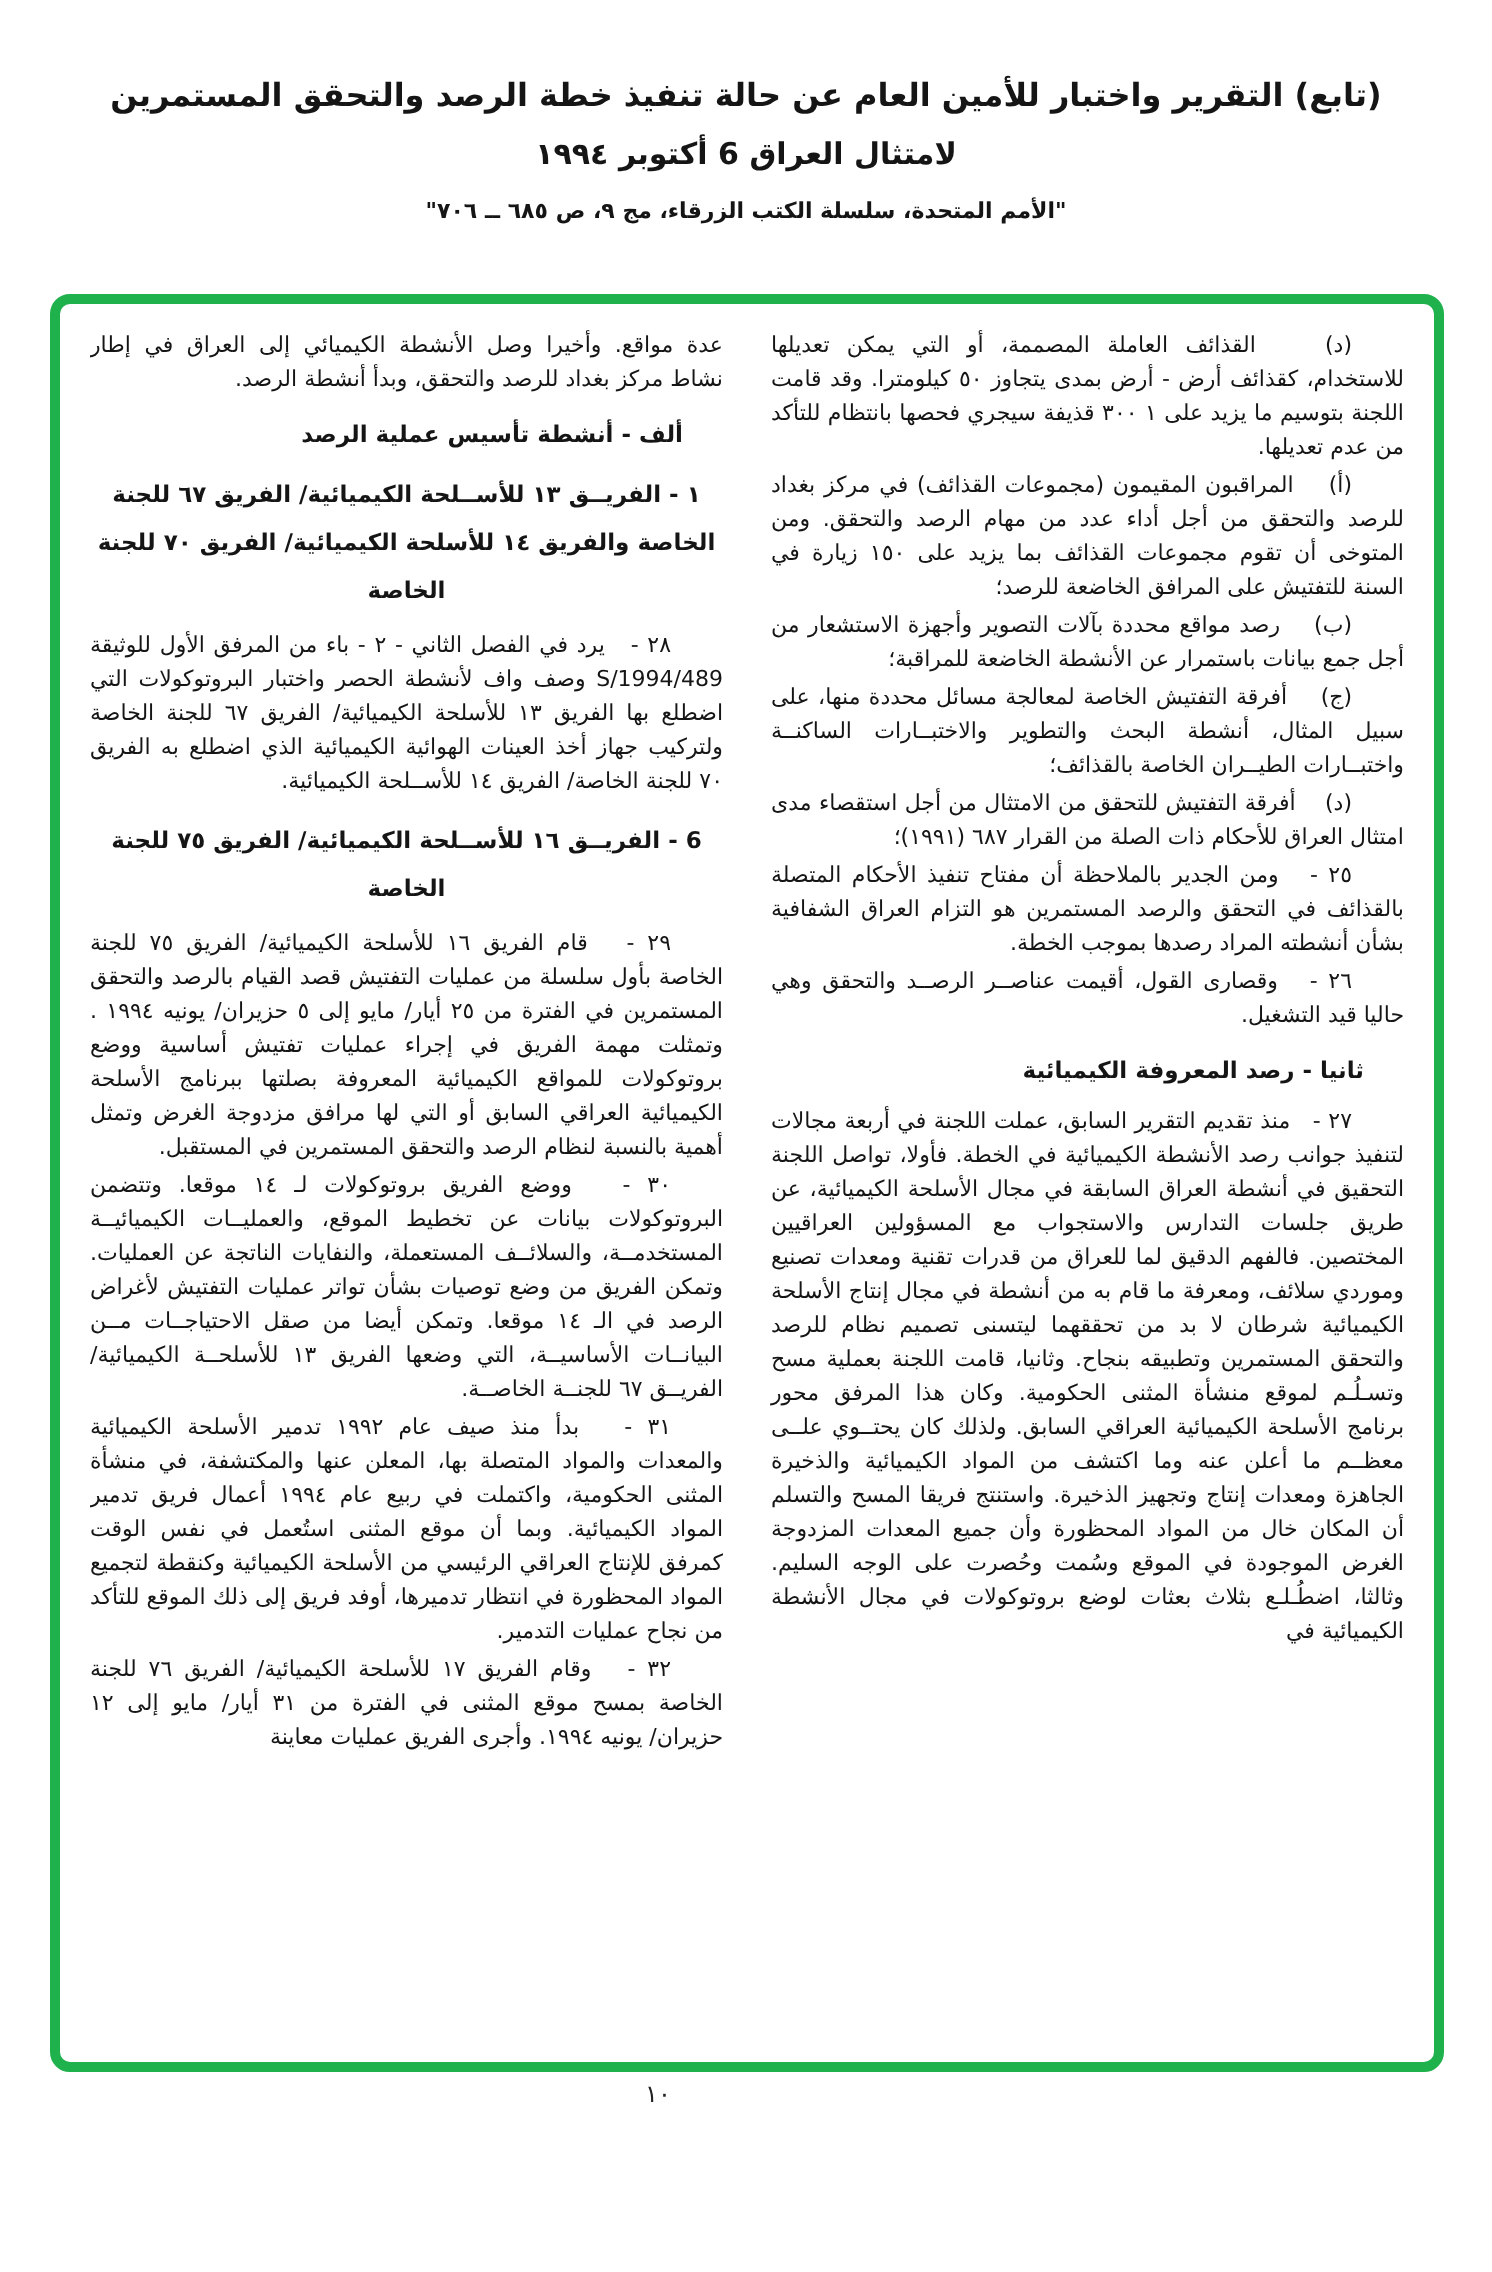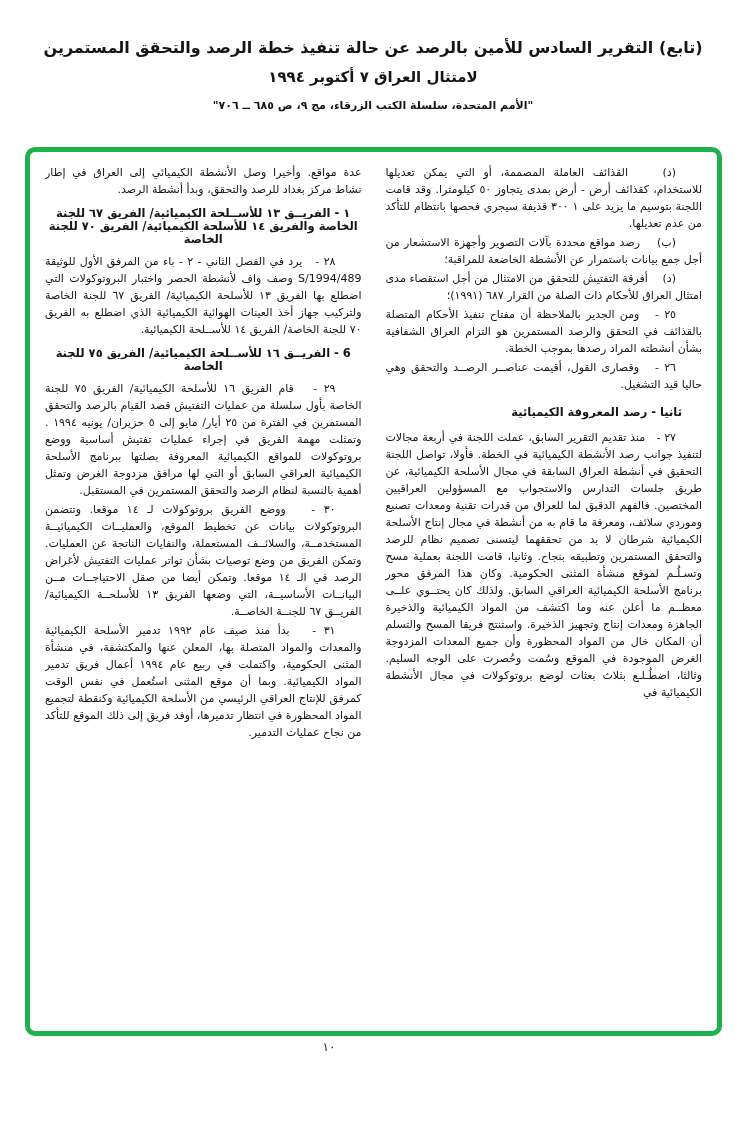--- a/index.html
+++ b/index.html
@@ -40,56 +40,60 @@
   .paragraph{text-indent:26px;}
   .continuation{text-indent:0;}
   .section-heading{
     font-weight:bold;font-size:11.5px;
     text-align:right;text-indent:0;
     margin:11px 20px 8px 0;
   }
   .subheading{
     font-weight:bold;font-size:11.5px;
     text-align:center;text-indent:0;
-    margin:9px 0 7px 0;line-height:13px;
+    margin:9px 0 7px 0;line-height:24px;
   }
   .page-number{
     position:absolute;top:1040px;left:0;right:88px;
     text-align:center;font-size:12px;color:#222;
   }
 </style>
 </head>
 <body>
 
 <div class="page">
 
   <div class="doc-header">
-    <div class="line1">(تابع) التقرير السادس للأمين بالرصد عن حالة تنفيذ خطة الرصد والتحقق المستمرين</div>
-    <div class="line2">لامتثال العراق ٧ أكتوبر ١٩٩٤</div>
+    <div class="line1">(تابع) التقرير واختبار للأمين العام عن حالة تنفيذ خطة الرصد والتحقق المستمرين</div>
+    <div class="line2">لامتثال العراق 6 أكتوبر ١٩٩٤</div>
     <div class="line3">"الأمم المتحدة، سلسلة الكتب الزرقاء، مج ٩، ص ٦٨٥ ــ ٧٠٦"</div>
   </div>
 
   <div class="green-box" style="border-color: rgb(31, 177, 76);">
     <div class="columns">
       <div class="col">
           <div class="block paragraph">(د)&nbsp;&nbsp;&nbsp;&nbsp;القذائف العاملة المصممة، أو التي يمكن تعديلها للاستخدام، كقذائف أرض - أرض بمدى يتجاوز ٥٠ كيلومترا. وقد قامت اللجنة بتوسيم ما يزيد على ١ ٣٠٠ قذيفة سيجري فحصها بانتظام للتأكد من عدم تعديلها.</div>
+          <div class="block paragraph">(أ)&nbsp;&nbsp;&nbsp;&nbsp;المراقبون المقيمون (مجموعات القذائف) في مركز بغداد للرصد والتحقق من أجل أداء عدد من مهام الرصد والتحقق. ومن المتوخى أن تقوم مجموعات القذائف بما يزيد على ١٥٠ زيارة في السنة للتفتيش على المرافق الخاضعة للرصد؛</div>
           <div class="block paragraph">(ب)&nbsp;&nbsp;&nbsp;&nbsp;رصد مواقع محددة بآلات التصوير وأجهزة الاستشعار من أجل جمع بيانات باستمرار عن الأنشطة الخاضعة للمراقبة؛</div>
+          <div class="block paragraph">(ج)&nbsp;&nbsp;&nbsp;&nbsp;أفرقة التفتيش الخاصة لمعالجة مسائل محددة منها، على سبيل المثال، أنشطة البحث والتطوير والاختبــارات الساكنــة واختبــارات الطيــران الخاصة بالقذائف؛</div>
           <div class="block paragraph">(د)&nbsp;&nbsp;&nbsp;&nbsp;أفرقة التفتيش للتحقق من الامتثال من أجل استقصاء مدى امتثال العراق للأحكام ذات الصلة من القرار ٦٨٧ (١٩٩١)؛</div>
           <div class="block paragraph">٢٥ -&nbsp;&nbsp;&nbsp;ومن الجدير بالملاحظة أن مفتاح تنفيذ الأحكام المتصلة بالقذائف في التحقق والرصد المستمرين هو التزام العراق الشفافية بشأن أنشطته المراد رصدها بموجب الخطة.</div>
           <div class="block paragraph">٢٦ -&nbsp;&nbsp;&nbsp;وقصارى القول، أقيمت عناصــر الرصــد والتحقق وهي حاليا قيد التشغيل.</div>
           <div class="block section-heading">ثانيا - رصد المعروفة الكيميائية</div>
           <div class="block paragraph">٢٧ -&nbsp;&nbsp;&nbsp;منذ تقديم التقرير السابق، عملت اللجنة في أربعة مجالات لتنفيذ جوانب رصد الأنشطة الكيميائية في الخطة. فأولا، تواصل اللجنة التحقيق في أنشطة العراق السابقة في مجال الأسلحة الكيميائية، عن طريق جلسات التدارس والاستجواب مع المسؤولين العراقيين المختصين. فالفهم الدقيق لما للعراق من قدرات تقنية ومعدات تصنيع وموردي سلائف، ومعرفة ما قام به من أنشطة في مجال إنتاج الأسلحة الكيميائية شرطان لا بد من تحققهما ليتسنى تصميم نظام للرصد والتحقق المستمرين وتطبيقه بنجاح. وثانيا، قامت اللجنة بعملية مسح وتسـلُـم لموقع منشأة المثنى الحكومية. وكان هذا المرفق محور برنامج الأسلحة الكيميائية العراقي السابق. ولذلك كان يحتــوي علــى معظــم ما أعلن عنه وما اكتشف من المواد الكيميائية والذخيرة الجاهزة ومعدات إنتاج وتجهيز الذخيرة. واستنتج فريقا المسح والتسلم أن المكان خال من المواد المحظورة وأن جميع المعدات المزدوجة الغرض الموجودة في الموقع وسُمت وحُصرت على الوجه السليم. وثالثا، اضطُـلـع بثلاث بعثات لوضع بروتوكولات في مجال الأنشطة الكيميائية في</div>
         </div>
       <div class="col">
           <div class="block continuation">عدة مواقع. وأخيرا وصل الأنشطة الكيميائي إلى العراق في إطار نشاط مركز بغداد للرصد والتحقق، وبدأ أنشطة الرصد.</div>
+          <div class="block section-heading">ألف - أنشطة تأسيس عملية الرصد</div>
           <div class="block subheading">١ - الفريــق ١٣ للأســلحة الكيميائية/ الفريق ٦٧ للجنة الخاصة والفريق ١٤ للأسلحة الكيميائية/ الفريق ٧٠ للجنة الخاصة</div>
           <div class="block paragraph">٢٨ -&nbsp;&nbsp;&nbsp;يرد في الفصل الثاني - ٢ - باء من المرفق الأول للوثيقة S/1994/489 وصف واف لأنشطة الحصر واختبار البروتوكولات التي اضطلع بها الفريق ١٣ للأسلحة الكيميائية/ الفريق ٦٧ للجنة الخاصة ولتركيب جهاز أخذ العينات الهوائية الكيميائية الذي اضطلع به الفريق ٧٠ للجنة الخاصة/ الفريق ١٤ للأســلحة الكيميائية.</div>
           <div class="block subheading">6 - الفريــق ١٦ للأســلحة الكيميائية/ الفريق ٧٥ للجنة الخاصة</div>
           <div class="block paragraph">٢٩ -&nbsp;&nbsp;&nbsp;قام الفريق ١٦ للأسلحة الكيميائية/ الفريق ٧٥ للجنة الخاصة بأول سلسلة من عمليات التفتيش قصد القيام بالرصد والتحقق المستمرين في الفترة من ٢٥ أيار/ مايو إلى ٥ حزيران/ يونيه ١٩٩٤ . وتمثلت مهمة الفريق في إجراء عمليات تفتيش أساسية ووضع بروتوكولات للمواقع الكيميائية المعروفة بصلتها ببرنامج الأسلحة الكيميائية العراقي السابق أو التي لها مرافق مزدوجة الغرض وتمثل أهمية بالنسبة لنظام الرصد والتحقق المستمرين في المستقبل.</div>
           <div class="block paragraph">٣٠ -&nbsp;&nbsp;&nbsp;ووضع الفريق بروتوكولات لـ ١٤ موقعا. وتتضمن البروتوكولات بيانات عن تخطيط الموقع، والعمليــات الكيميائيــة المستخدمــة، والسلائــف المستعملة، والنفايات الناتجة عن العمليات. وتمكن الفريق من وضع توصيات بشأن تواتر عمليات التفتيش لأغراض الرصد في الـ ١٤ موقعا. وتمكن أيضا من صقل الاحتياجــات مــن البيانــات الأساسيــة، التي وضعها الفريق ١٣ للأسلحــة الكيميائية/ الفريــق ٦٧ للجنــة الخاصــة.</div>
           <div class="block paragraph">٣١ -&nbsp;&nbsp;&nbsp;بدأ منذ صيف عام ١٩٩٢ تدمير الأسلحة الكيميائية والمعدات والمواد المتصلة بها، المعلن عنها والمكتشفة، في منشأة المثنى الحكومية، واكتملت في ربيع عام ١٩٩٤ أعمال فريق تدمير المواد الكيميائية. وبما أن موقع المثنى استُعمل في نفس الوقت كمرفق للإنتاج العراقي الرئيسي من الأسلحة الكيميائية وكنقطة لتجميع المواد المحظورة في انتظار تدميرها، أوفد فريق إلى ذلك الموقع للتأكد من نجاح عمليات التدمير.</div>
+          <div class="block paragraph">٣٢ -&nbsp;&nbsp;&nbsp;وقام الفريق ١٧ للأسلحة الكيميائية/ الفريق ٧٦ للجنة الخاصة بمسح موقع المثنى في الفترة من ٣١ أيار/ مايو إلى ١٢ حزيران/ يونيه ١٩٩٤. وأجرى الفريق عمليات معاينة</div>
         </div>
     </div>
   </div>
 
   <div class="page-number">١٠</div>
 
 </div>
 
 </body></html>

